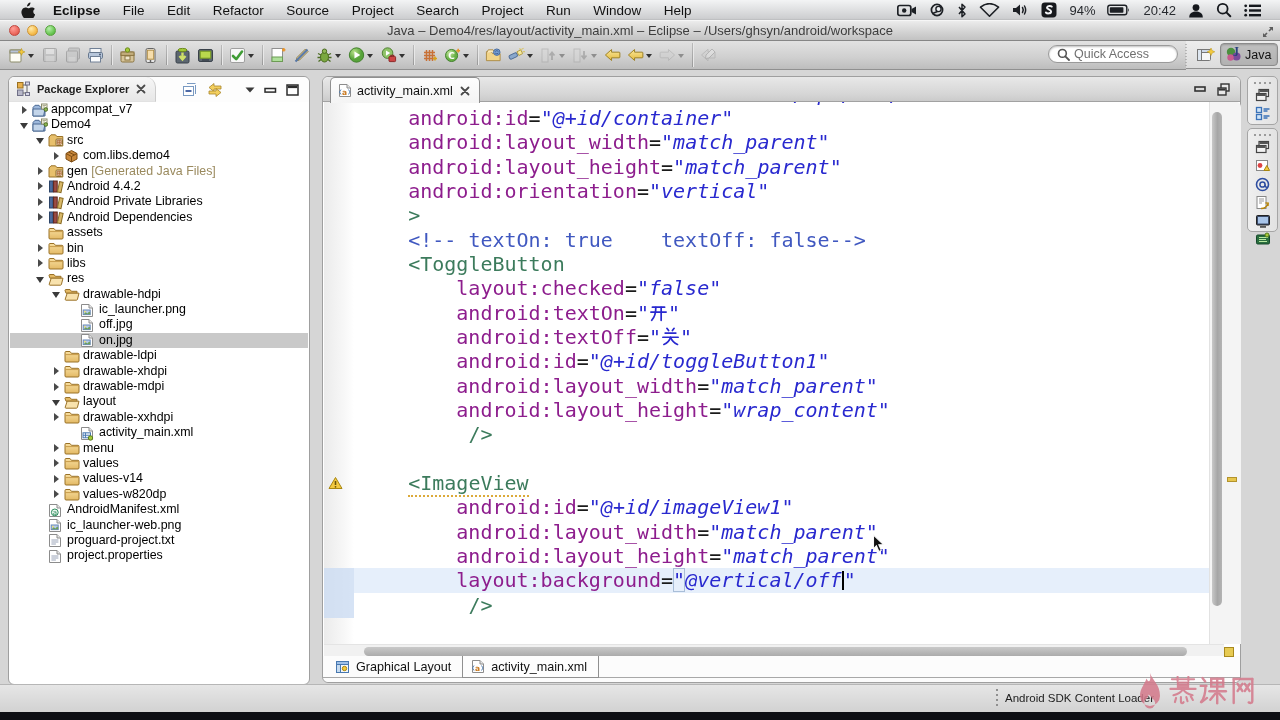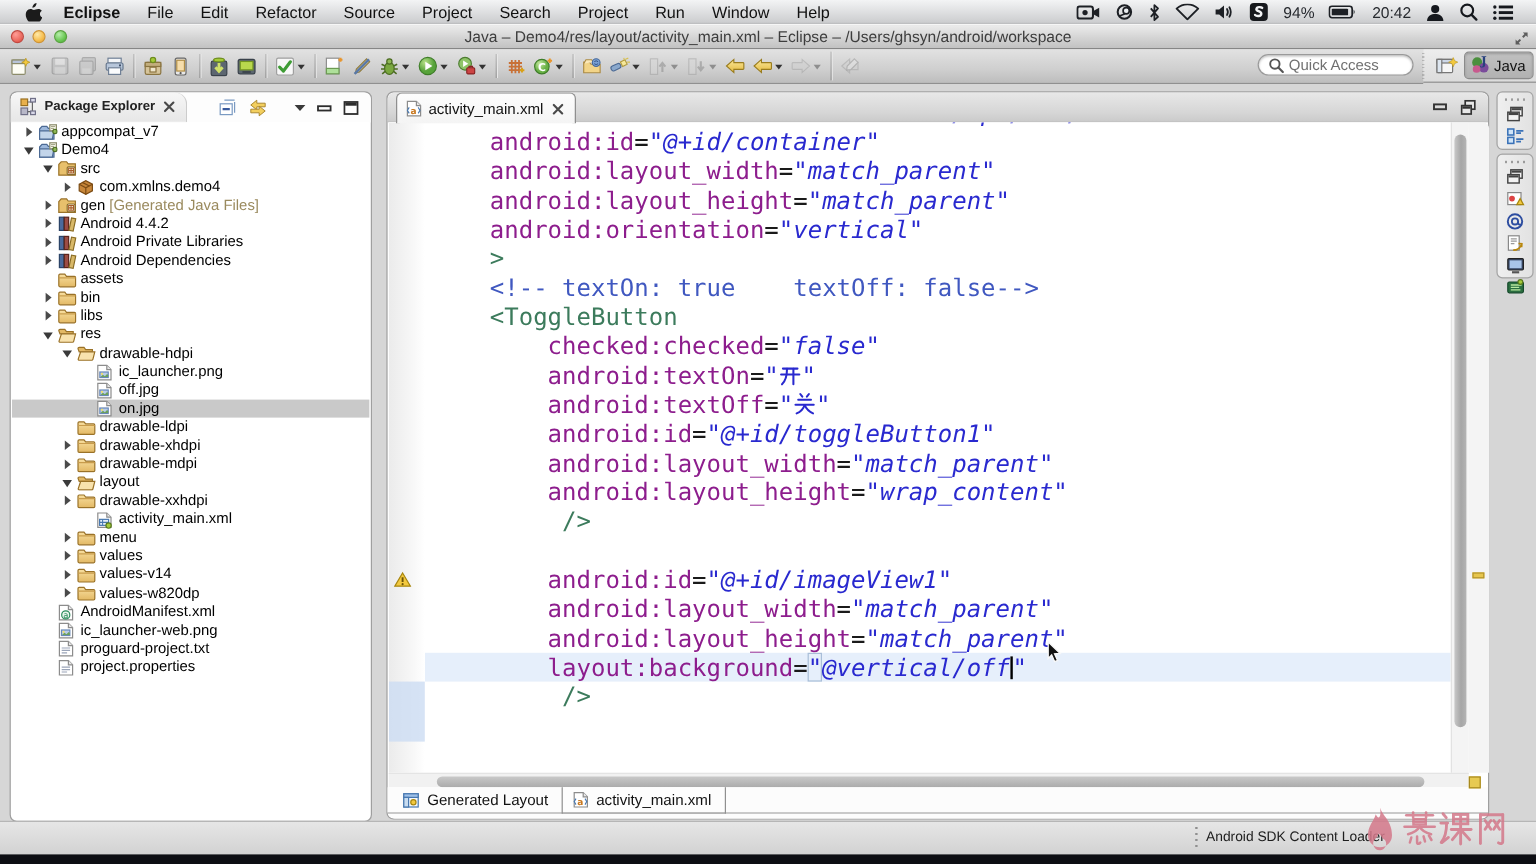--- a/index.html
+++ b/index.html
@@ -622,21 +622,21 @@
       </div>
       <div class="trow">
         <span class="tarrow right" style="left:41px"></span>
         <span class="ticon" style="left:54px">
           <svg width="15" height="14" viewBox="0 0 15 14">
             <path d="M2 4.5 L7.5 1.5 L13 4.5 V10 L7.5 13 L2 10 z" fill="#c8873a" stroke="#7c4c14"></path>
             <path d="M2 4.5 L7.5 7.5 L13 4.5 M7.5 7.5 V13" fill="none" stroke="#7c4c14"></path>
             <path d="M4.5 3 L10.5 6" stroke="#7c4c14" fill="none"></path>
           </svg>
         </span>
-        <span class="tlabel" style="left:73px">com.xmlns.demo4</span>
+        <span class="tlabel" style="left:73px">com.libs.demo4</span>
       </div>
       <div class="trow">
         <span class="tarrow right" style="left:25px"></span>
         <span class="ticon" style="left:38px">
           <svg width="16" height="15" viewBox="0 0 16 15">
             <path d="M1 4 l2-2.2 h4.5 l1.3 1.7 h6 V13 H1 z" fill="#e8c06c" stroke="#9a7228"></path>
             <rect x="8" y="6" width="6.5" height="6.5" rx="1" fill="#f8f4e0" stroke="#8a6c2c"></rect>
             <path d="M9.2 7.2 h4 v4 h-4 z M11.2 7.2 v4 M9.2 9.2 h4" stroke="#a85c28" fill="none" stroke-width=".9"></path>
           </svg>
         </span>
@@ -1010,21 +1010,21 @@
     <div id="code-clip">
       <div id="code">
           <div class="code-line"><span class="ck-p">    </span><span class="ck-a">xmlns:tools</span><span class="ck-p">=</span><span class="ck-v">"schemas.android.com/apk/res/android"</span></div>
           <div class="code-line"><span class="ck-p">    </span><span class="ck-a">android:id</span><span class="ck-p">=</span><span class="ck-v">"@+id/container"</span></div>
           <div class="code-line"><span class="ck-p">    </span><span class="ck-a">android:layout_width</span><span class="ck-p">=</span><span class="ck-v">"match_parent"</span></div>
           <div class="code-line"><span class="ck-p">    </span><span class="ck-a">android:layout_height</span><span class="ck-p">=</span><span class="ck-v">"match_parent"</span></div>
           <div class="code-line"><span class="ck-p">    </span><span class="ck-a">android:orientation</span><span class="ck-p">=</span><span class="ck-v">"vertical"</span></div>
           <div class="code-line"><span class="ck-p">    </span><span class="ck-t">&gt;</span></div>
           <div class="code-line"><span class="ck-p">    </span><span class="ck-c">&lt;!-- textOn: true    textOff: false--&gt;</span></div>
           <div class="code-line"><span class="ck-p">    </span><span class="ck-t">&lt;ToggleButton</span></div>
-          <div class="code-line"><span class="ck-p">        </span><span class="ck-a">checked:checked</span><span class="ck-p">=</span><span class="ck-v">"false"</span></div>
+          <div class="code-line"><span class="ck-p">        </span><span class="ck-a">layout:checked</span><span class="ck-p">=</span><span class="ck-v">"false"</span></div>
           <div class="code-line"><span class="ck-p">        </span><span class="ck-a">android:textOn</span><span class="ck-p">=</span><span class="ck-v">"<span class="cjk" style="width:19px;height:19px"><svg width="19" height="19" viewBox="0 0 100 100">
                   <g fill="none" stroke="currentColor" stroke-width="9" stroke-linecap="round">
                     <path d="M18 22 H82"></path>
                     <path d="M10 48 H90"></path>
                     <path d="M36 23 C36 54 29 77 14 91"></path>
                     <path d="M64 23 V91"></path>
                   </g>
                 </svg></span>"</span></div>
           <div class="code-line"><span class="ck-p">        </span><span class="ck-a">android:textOff</span><span class="ck-p">=</span><span class="ck-v">"<span class="cjk" style="width:19px;height:19px"><svg width="19" height="19" viewBox="0 0 100 100">
                   <g fill="none" stroke="currentColor" stroke-width="9" stroke-linecap="round">
@@ -1034,20 +1034,21 @@
                     <path d="M10 54 H90"></path>
                     <path d="M50 55 C45 72 32 85 15 92"></path>
                     <path d="M50 55 C57 72 71 85 87 92"></path>
                   </g>
                 </svg></span>"</span></div>
           <div class="code-line"><span class="ck-p">        </span><span class="ck-a">android:id</span><span class="ck-p">=</span><span class="ck-v">"@+id/toggleButton1"</span></div>
           <div class="code-line"><span class="ck-p">        </span><span class="ck-a">android:layout_width</span><span class="ck-p">=</span><span class="ck-v">"match_parent"</span></div>
           <div class="code-line"><span class="ck-p">        </span><span class="ck-a">android:layout_height</span><span class="ck-p">=</span><span class="ck-v">"wrap_content"</span></div>
           <div class="code-line"><span class="ck-p">         </span><span class="ck-t">/&gt;</span></div>
           <div class="code-line"></div>
+          <div class="code-line"><span class="ck-p">    </span><span class="ck-t warnline">&lt;ImageView</span></div>
           <div class="code-line"><span class="ck-p">        </span><span class="ck-a">android:id</span><span class="ck-p">=</span><span class="ck-v">"@+id/imageView1"</span></div>
           <div class="code-line"><span class="ck-p">        </span><span class="ck-a">android:layout_width</span><span class="ck-p">=</span><span class="ck-v">"match_parent"</span></div>
           <div class="code-line"><span class="ck-p">        </span><span class="ck-a">android:layout_height</span><span class="ck-p">=</span><span class="ck-v">"match_parent"</span></div>
           <div class="code-line cur"><span class="ck-p">        </span><span class="ck-a">layout:background</span><span class="ck-p">=</span><span class="ck-v qbox">"</span><span class="ck-v">@vertical/off</span><span class="caret-bar"></span><span class="ck-v">"</span></div>
           <div class="code-line"><span class="ck-p">         </span><span class="ck-t">/&gt;</span></div>
         </div>
     </div>
     <div id="gutter">
       <div id="gutter-range"></div>
       <span class="abs" id="gutter-warn">
@@ -1072,21 +1073,21 @@
   <div id="bottom-tabbar">
       <div class="btab">
         <span class="tray-ic">
           <svg width="15" height="14" viewBox="0 0 15 14">
             <rect x="1.5" y="1.5" width="12" height="11" fill="#f4f8fc" stroke="#4878b0"></rect>
             <rect x="1.5" y="1.5" width="12" height="3" fill="#9ec0e8" stroke="#4878b0"></rect>
             <rect x="1.5" y="4.5" width="4" height="8" fill="#c8dcf0" stroke="#4878b0"></rect>
             <circle cx="9.5" cy="8.5" r="2.2" fill="#f3c93f" stroke="#a8860f"></circle>
           </svg>
         </span>
-        <span>Generated Layout</span>
+        <span>Graphical Layout</span>
       </div>
       <div class="btab active">
         <span class="tray-ic">
           <svg width="14" height="15" viewBox="0 0 14 15">
             <path d="M1.5 1.5 h7.5 l3.5 3.5 v8.5 h-11 z" fill="#fff" stroke="#8c8c8c"></path>
             <path d="M9 1.5 V5 h3.5" fill="#e8e8e8" stroke="#8c8c8c"></path>
             <text x="6.6" y="11.6" font-size="7.5" font-family="DejaVu Sans" font-weight="bold" fill="#c87820" text-anchor="middle">a</text>
             <path d="M3 6.5 l-1.5 2.5 1.5 2.5 M10.5 6.5 l1.5 2.5 -1.5 2.5" fill="none" stroke="#4878b0" stroke-width=".9"></path>
           </svg>
         </span>

